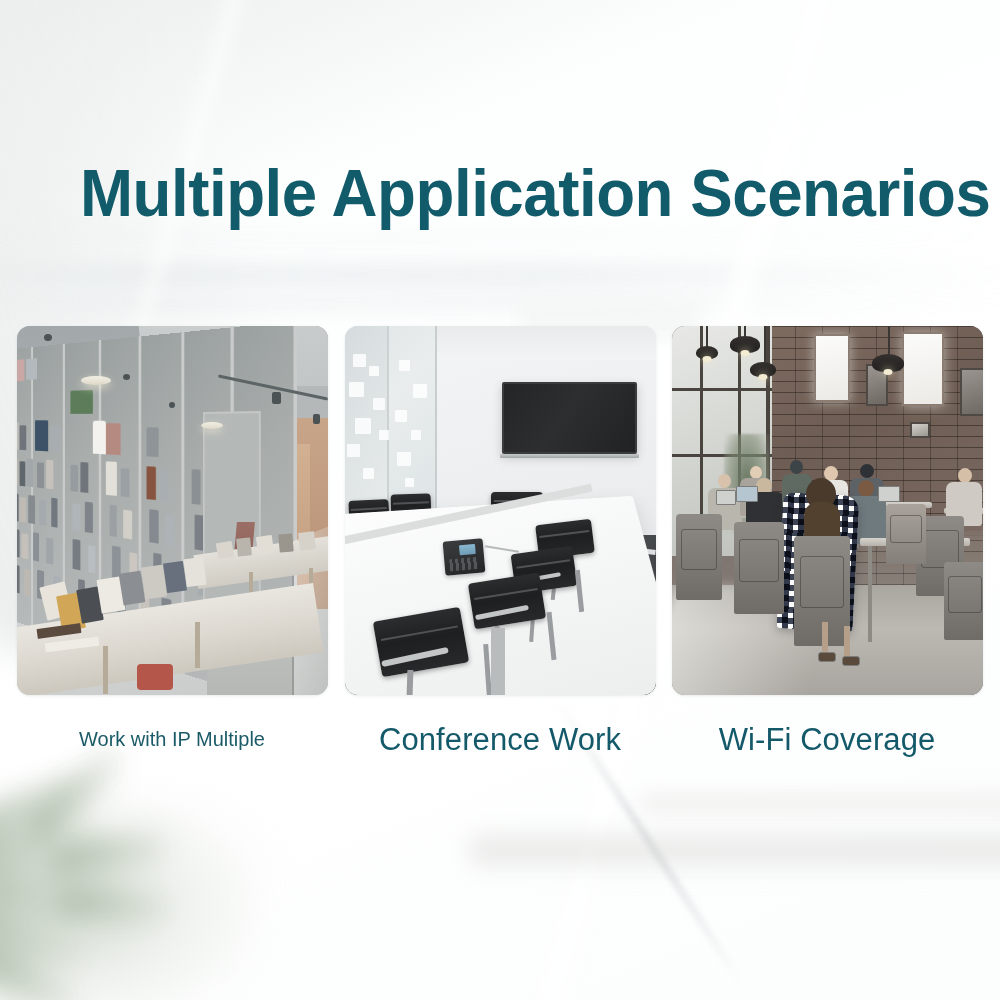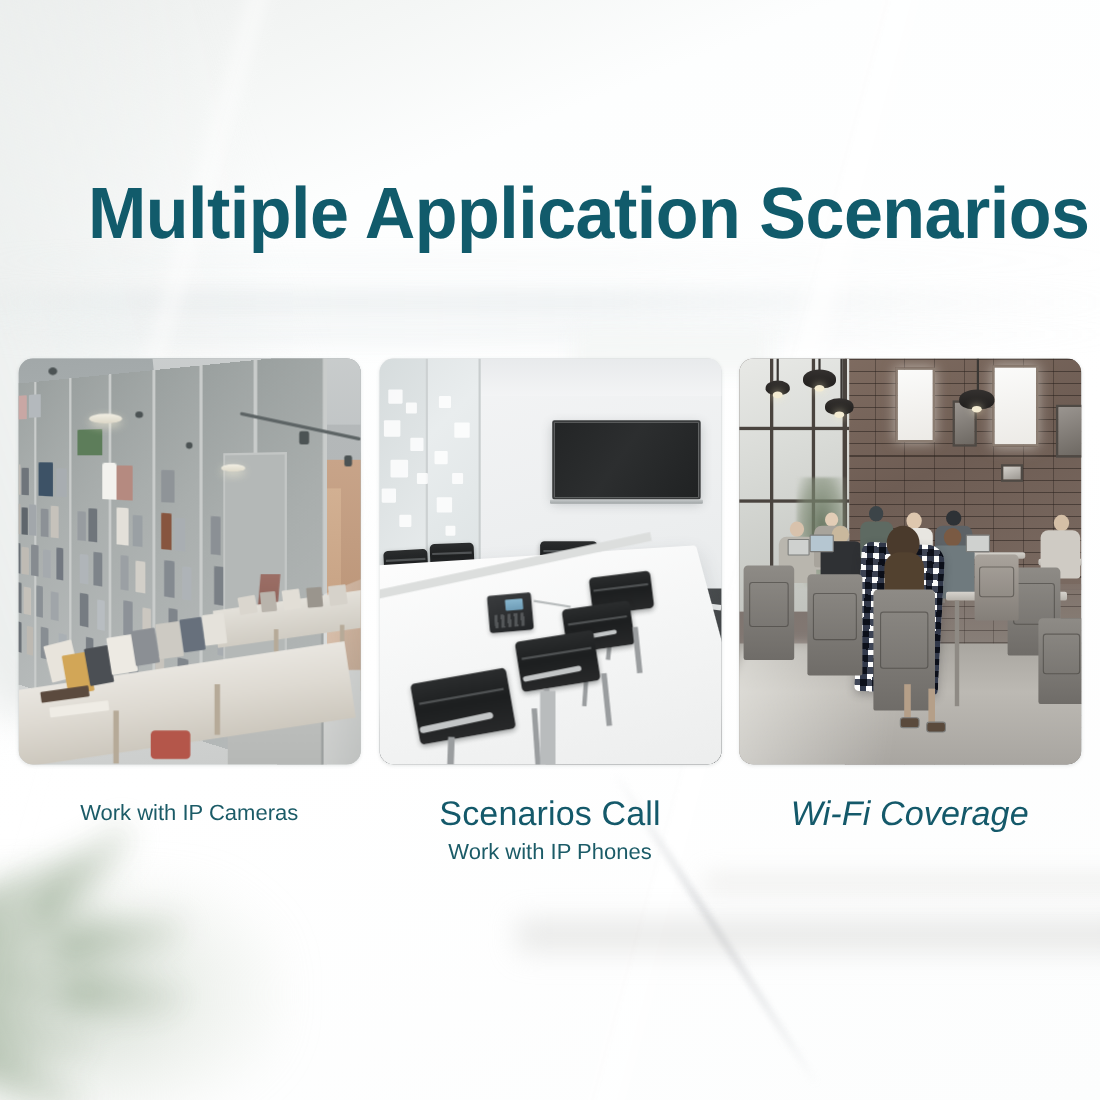--- a/index.html
+++ b/index.html
@@ -331,21 +331,21 @@
     background-blend-mode:multiply;
     transform:rotate(3deg);
     box-shadow:0 3px 8px rgba(40,40,44,.3);
   }
   .p3-laptop { position:absolute; background:#cfd1cf; border:1px solid #7d7e7c; border-radius:1px; }
 
   
   .cap { position:absolute; width:330px; text-align:center; }
   .cap.c1 { left:7px;   top:722px; }
   .cap.c2 { left:335px; top:722px; }
-  .cap.c3 { left:662px; top:722px;font-style:italic; }
+  .cap.c3 { left:662px; top:722px; }
   .cap-title {
     font-size:31px; line-height:36px; font-weight:400; color:#14596a;
     letter-spacing:.1px;
   }
   .cap-sub {
     font-size:20px; line-height:26px; font-weight:400; color:#1b5b67;
     margin-top:4px;
   }
 </style>
 </head>
@@ -668,21 +668,20 @@
       <div class="p3-tleg" style="left:150px;top:296px;height:36px;width:6px;background:#b59f88;"></div>
       <div class="p3-tleg" style="left:172px;top:300px;height:32px;width:6px;background:#b59f88;"></div>
       <div class="p3-laptop" style="left:146px;top:326px;width:18px;height:10px;background:#5a4a3c;border-radius:3px;"></div>
       <div class="p3-laptop" style="left:170px;top:330px;width:18px;height:10px;background:#5a4a3c;border-radius:3px;"></div>
     </div>
   </div>
 
 </div>
 
 <div class="cap c1">
-  <div class="cap-sub">Work with IP Cameras</div>
+  <div class="cap-sub">Work with IP Multiple</div>
 </div>
 <div class="cap c2">
-  <div class="cap-title">Scenarios Call</div>
-  <div class="cap-sub">Work with IP Phones</div>
+  <div class="cap-title">Conference Work</div>
 </div>
 <div class="cap c3">
   <div class="cap-title">Wi-Fi Coverage</div>
 </div>
 
 </body></html>

